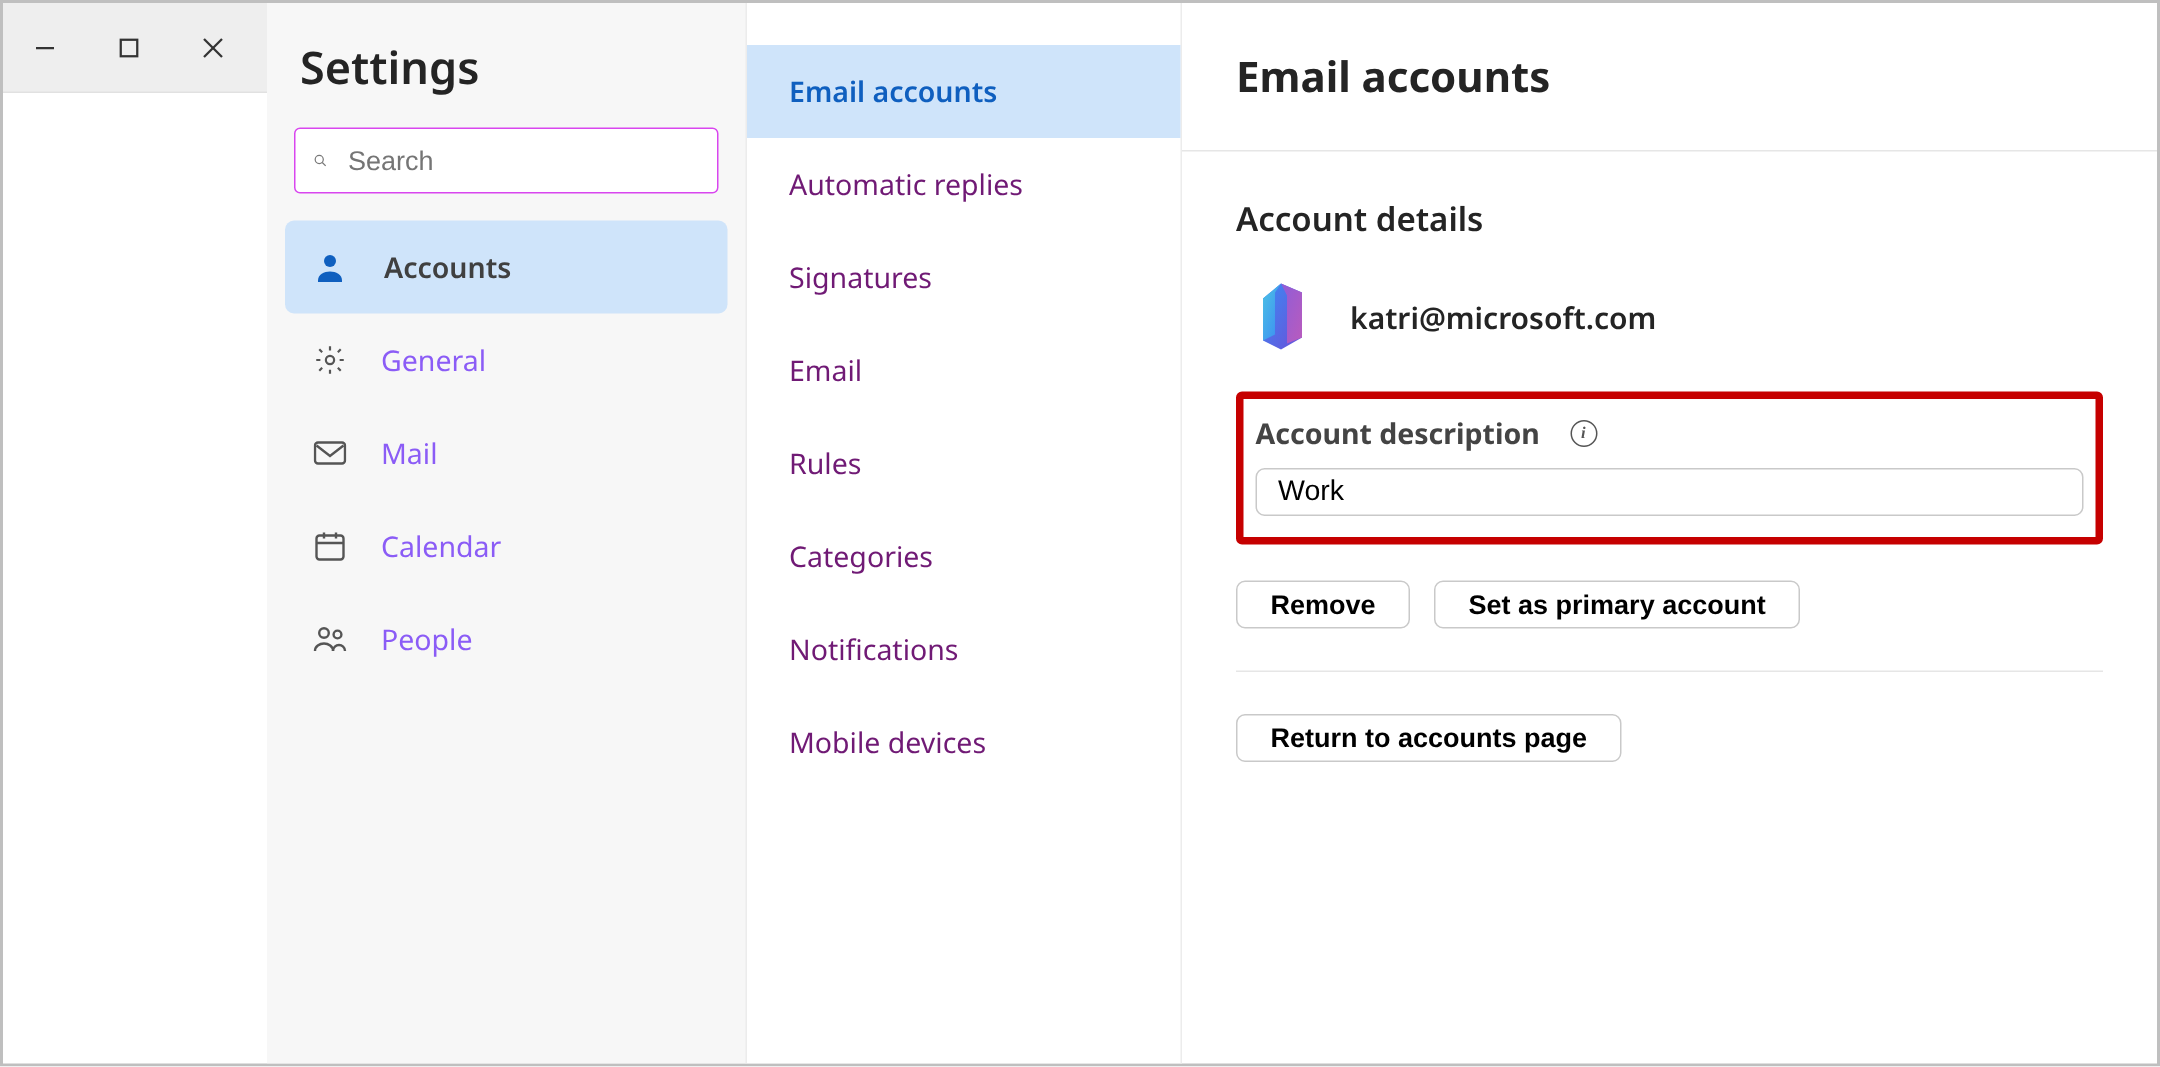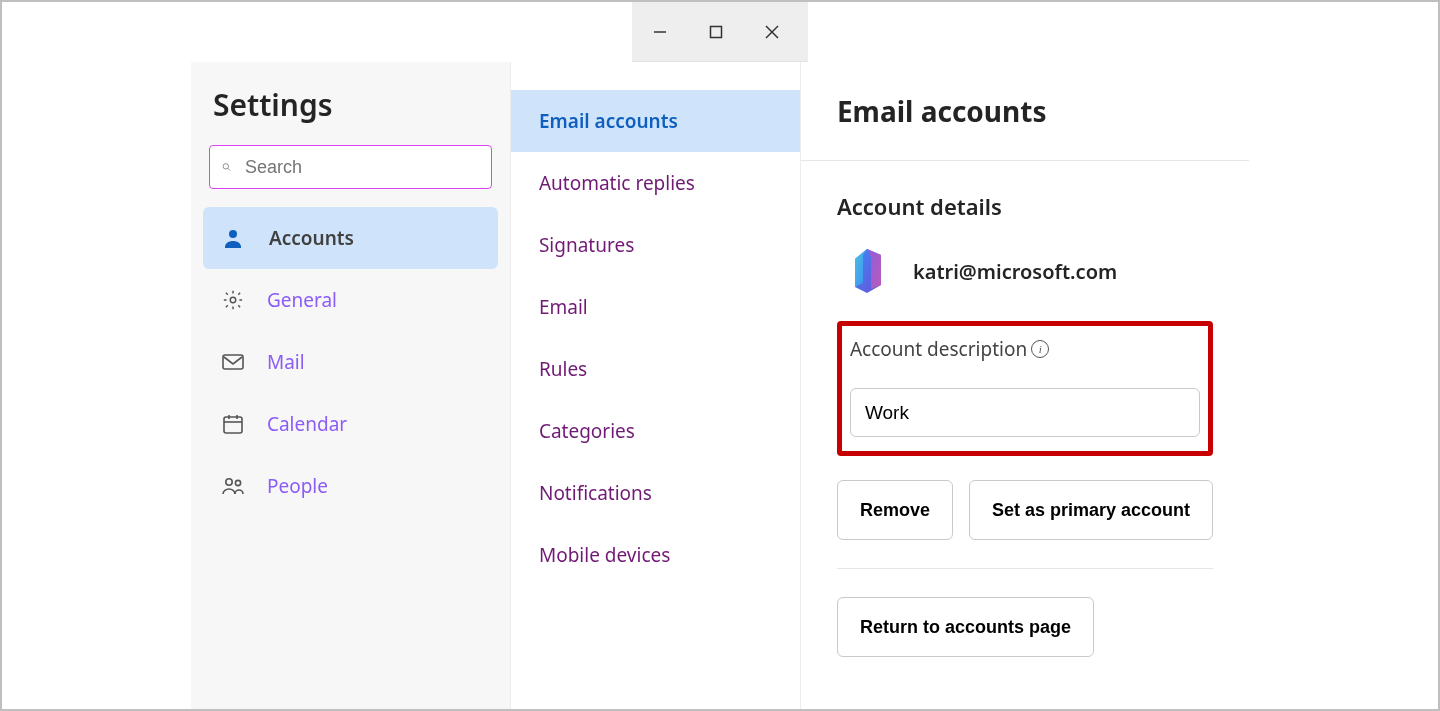--- a/index.html
+++ b/index.html
@@ -6,23 +6,22 @@
   html, body {
     margin: 0; padding: 0; width: 1440px; height: 711px;
     font-family: "Segoe UI", -apple-system, system-ui, sans-serif;
     background: #fff;
     color: #242424;
   }
   .window {
     width: 1440px; height: 711px;
     border: 2px solid #bfbfbf;
     background: #fff;
-    display: flex; flex-direction: column;
+    display: flex; flex-direction: row;
     overflow: hidden;
-    align-items: center;
   }
   .titlebar {
     height: 60px;
     background: #eeeeee;
     display: flex; justify-content: flex-end; align-items: center;
     padding-right: 8px;
     border-bottom: 1px solid #e1e1e1;
   }
   .winbtn {
     width: 56px; height: 44px;
@@ -135,44 +134,44 @@
   .account-text .type  { font-size: 19px; color: #333; margin-top: 4px; }
 
   .highlight-box {
     border: 5px solid #c60000;
     border-radius: 4px;
     padding: 10px 8px 14px 8px;
     margin-bottom: 24px;
   }
   .field-label {
     font-size: 19px; color: #444;
-    display: flex; align-items: center; gap: 4px;
+    display: flex; align-items: center; gap: 20px;
     margin-bottom: 10px;
+    font-weight: bold;
   }
   .info-circle {
     width: 18px; height: 18px;
     border: 1.5px solid #555; border-radius: 50%;
     display:flex;align-items:center;justify-content:center;
     font-size: 11px; font-style: italic; font-family: Georgia, serif;
     color:#555;
   }
   .textinput {
     width: 100%;
-    height: 49px;
+    height: 32px;
     border: 1px solid #c9c9c9;
     border-radius: 6px;
     font-size: 19px;
     padding: 0 14px;
     outline: none;
-    margin-top: 16px;
   }
 
   .btnrow { display: flex; gap: 16px; }
   .btn {
-    height: 60px;
+    height: 32px;
     padding: 0 22px;
     border: 1px solid #c9c9c9;
     border-radius: 6px;
     background: #fff;
     font-size: 18px;
     font-weight: 600;
     display: flex; align-items: center;
     cursor: pointer;
   }
   .hr { border-top: 1px solid #e6e6e6; margin: 28px 0; }

